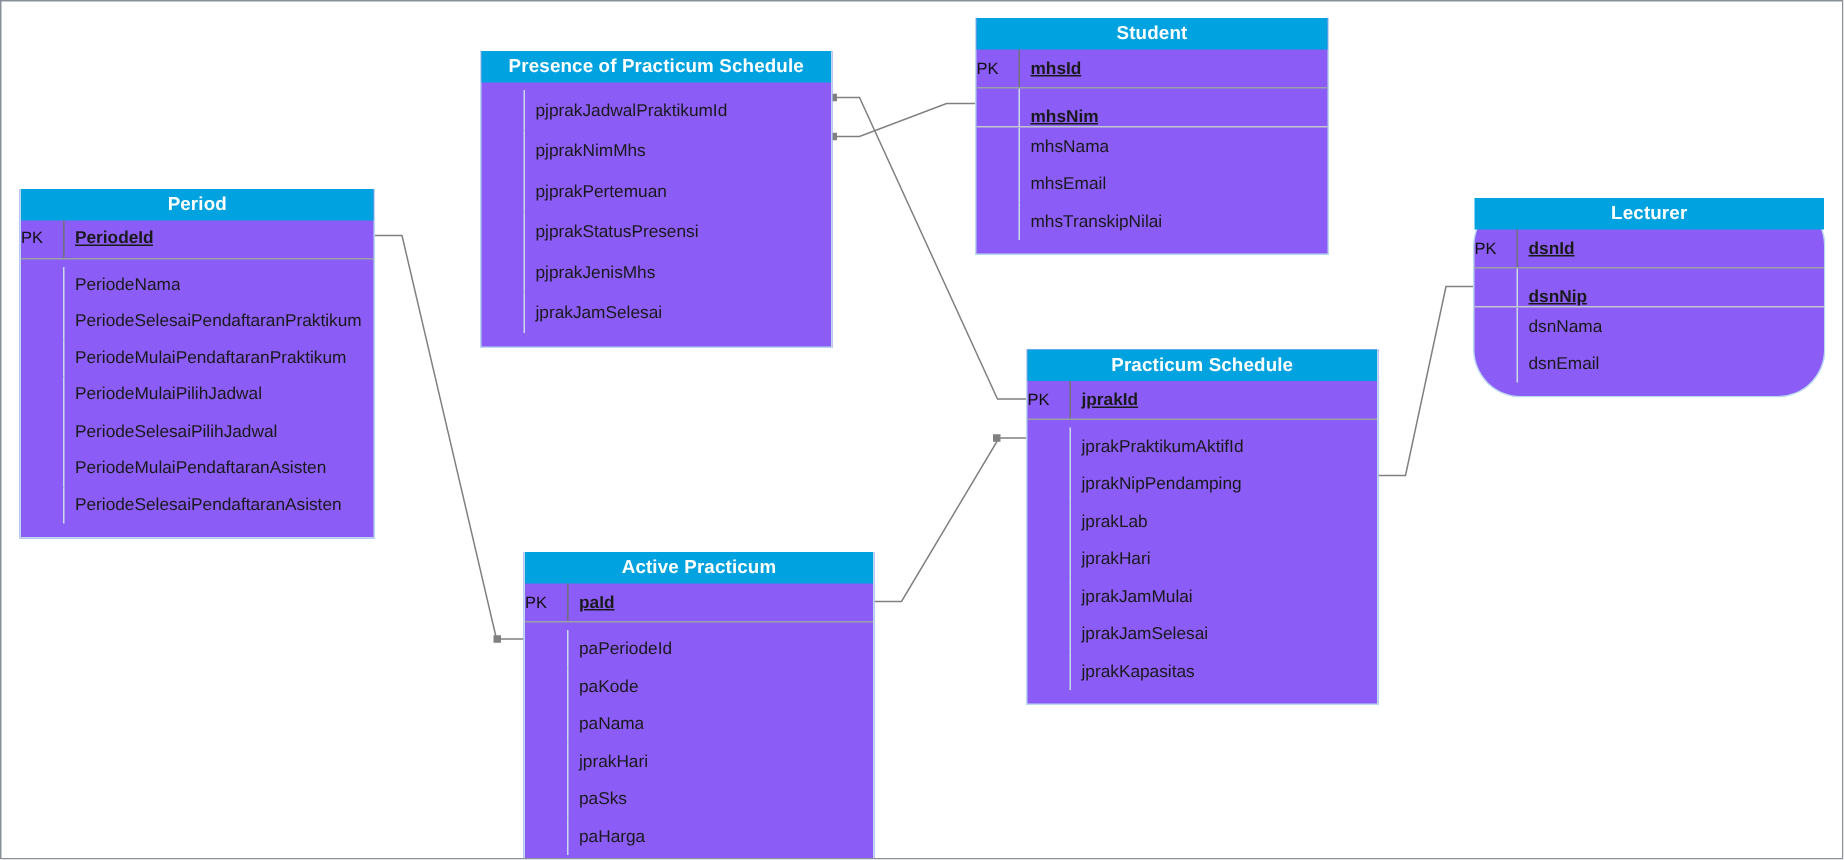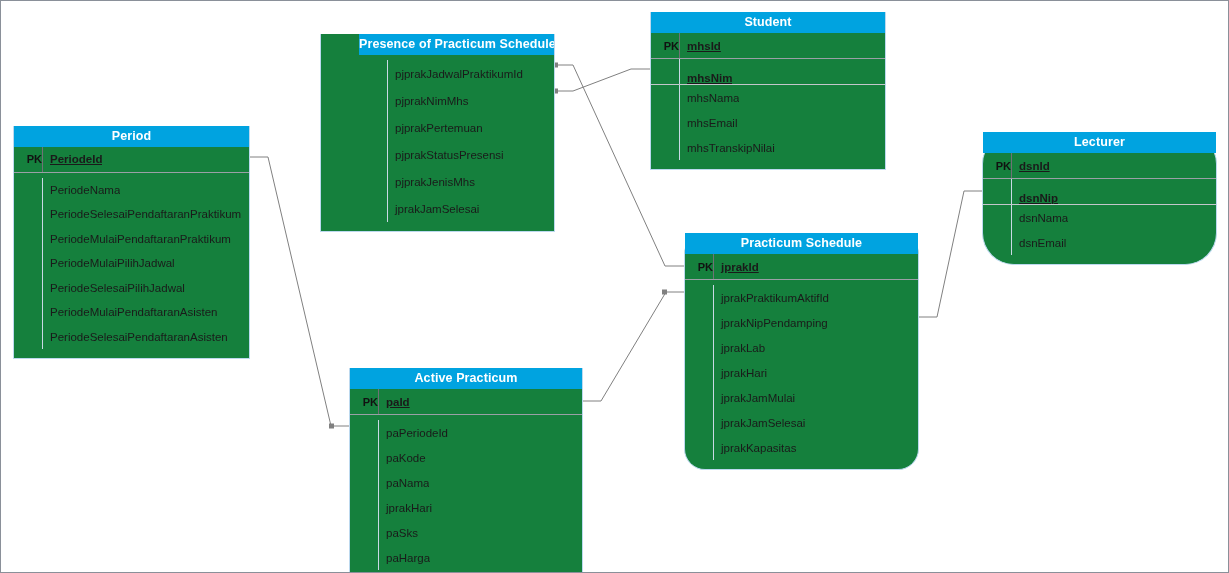--- a/index.html
+++ b/index.html
@@ -23,21 +23,21 @@
     position: absolute;
     left: 0;
     top: 0;
     width: 1229px;
     height: 573px;
     pointer-events: none;
   }
   .entity {
     position: absolute;
     box-sizing: border-box;
-    background: #15803d;
+    background: #8b5cf6;
     border: 1px solid #bcd9ef;
     border-top: none;
     z-index: 2;
   }
   .ent-title {
     height: 21px;
     line-height: 21px;
     background: #00a3e0;
     color: #ffffff;
     font-size: 12.5px;
@@ -55,23 +55,23 @@
     display: flex;
     align-items: center;
     height: 24px;
     font-size: 11.5px;
     color: #1a1a1a;
     white-space: nowrap;
   }
   .row .keycell {
     width: 28px;
     min-width: 28px;
-    text-align: right;
+    text-align: left;
     font-size: 11px;
-    font-weight: bold;
+    font-weight: normal;
     color: #111111;
   }
   .row .namecell {
     padding-left: 8px;
     overflow: hidden;
     text-overflow: ellipsis;
   }
   
   .row::before {
     content: "";
@@ -98,24 +98,24 @@
     text-decoration: underline;
   }
   .pad-top {
     height: 5px;
   }
   .pad-bot {
     height: 9px;
   }
   
   #ent-period       { left: 12px;  top: 125px; width: 237px; }
-  #ent-presence     { left: 319px; top: 33px;  width: 235px; padding-left: 38px; }
+  #ent-presence     { left: 319px; top: 33px;  width: 235px; }
   #ent-student      { left: 649px; top: 11px;  width: 236px; }
   #ent-lecturer     { left: 981px; top: 131px; width: 235px; border-radius: 32px; }
-  #ent-practicum    { left: 683px; top: 232px; width: 235px; border-radius: 21px; }
+  #ent-practicum    { left: 683px; top: 232px; width: 235px; }
   #ent-active       { left: 348px; top: 367px; width: 234px; }
 
   #ent-presence .row { height: 27px; }
   #ent-period .row   { height: 24.5px; }
   #ent-active .row   { height: 25px; }
   #ent-practicum .row{ height: 25px; }
   #ent-student .row  { height: 25px; }
   #ent-lecturer .row { height: 25px; }
 </style>
 </head>

